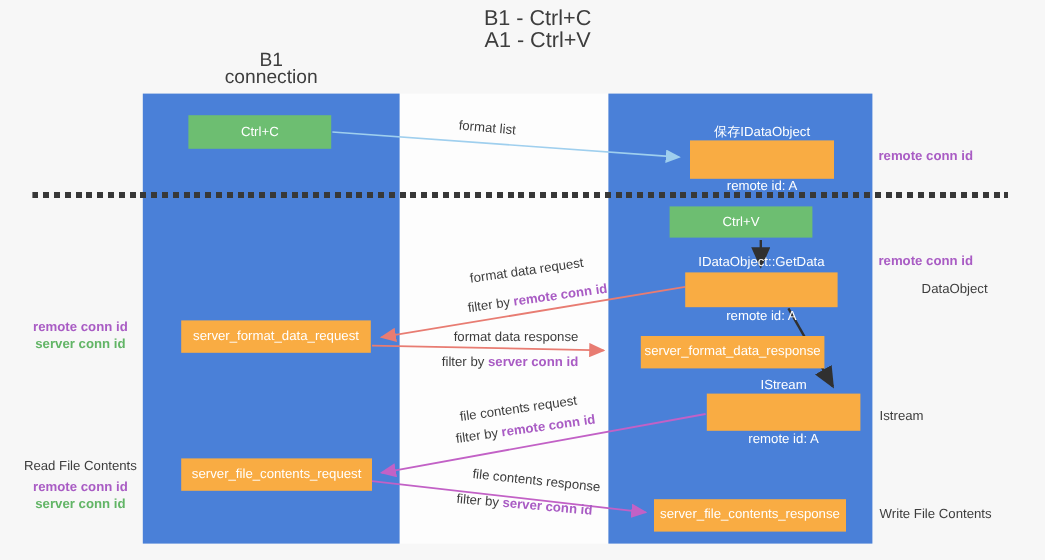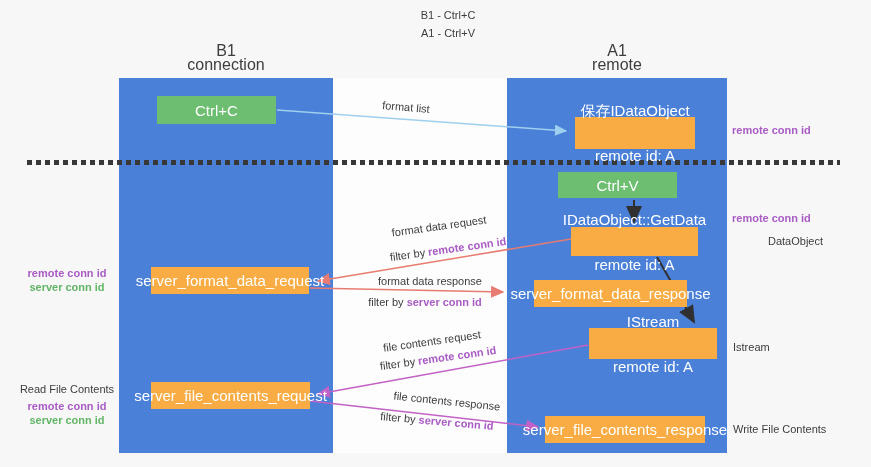--- a/index.html
+++ b/index.html
@@ -8,33 +8,33 @@
     background:#f7f7f7;
     font-family:"Liberation Sans", sans-serif;
     position:relative;
     overflow:hidden;
   }
   .stage{position:absolute;left:0;top:0;width:871px;height:467px;}
   .gap-band{position:absolute;background:#fdfdfd;}
   .col{position:absolute;background:#4a80d8;}
   .title{
     position:absolute;left:338px;top:6px;width:220px;
-    text-align:center;font-size:11px;line-height:18px;color:#3d3d3d;
+    text-align:center;font-size:18px;line-height:18px;color:#3d3d3d;
   }
   .col-header{
     position:absolute;text-align:center;font-size:16px;line-height:14px;color:#3d3d3d;
   }
   .dash-line{
     position:absolute;left:27px;top:160px;width:813px;height:5px;
     background:repeating-linear-gradient(90deg,#383838 0 5px,transparent 5px 9px);
   }
   .box{
     position:absolute;display:flex;flex-direction:column;
     align-items:center;justify-content:center;
-    font-size:15px;line-height:13px;color:#ffffff;text-align:center;
+    font-size:11px;line-height:13px;color:#ffffff;text-align:center;
   }
   .box.green{background:#6dbe71;}
   .box.orange{background:#f9ac43;gap:32px;}
   .arrows{position:absolute;left:0;top:0;pointer-events:none;}
   .alabel{
     position:absolute;white-space:nowrap;font-size:11px;color:#3d3d3d;
     transform:translate(-50%,-50%);
   }
   .side{position:absolute;white-space:nowrap;font-size:11px;color:#3d3d3d;}
   .purple{color:#a95cc4;font-weight:bold;}
@@ -50,24 +50,20 @@
   <div class="gap-band" style="left:333px;top:78px;width:174px;height:375px;"></div>
 
   <div class="title">
     <div>B1 - Ctrl+C</div>
     <div>A1 - Ctrl+V</div>
   </div>
 
   <div class="col-header" style="left:119px;top:44px;width:214px;">
     <div>B1</div>
     <div>connection</div>
-  </div>
-  <div class="col-header" style="left:507px;top:44px;width:220px;">
-    <div>A1</div>
-    <div>remote</div>
   </div>
 
   <div class="col" style="left:119px;top:78px;width:214px;height:375px;"></div>
   <div class="col" style="left:507px;top:78px;width:220px;height:375px;"></div>
 
   <div class="dash-line"></div>
 
   <svg class="arrows" width="871" height="467" viewBox="0 0 871 467">
     <defs>
       <marker id="mBlue" markerWidth="9" markerHeight="8" refX="8" refY="4" orient="auto">

